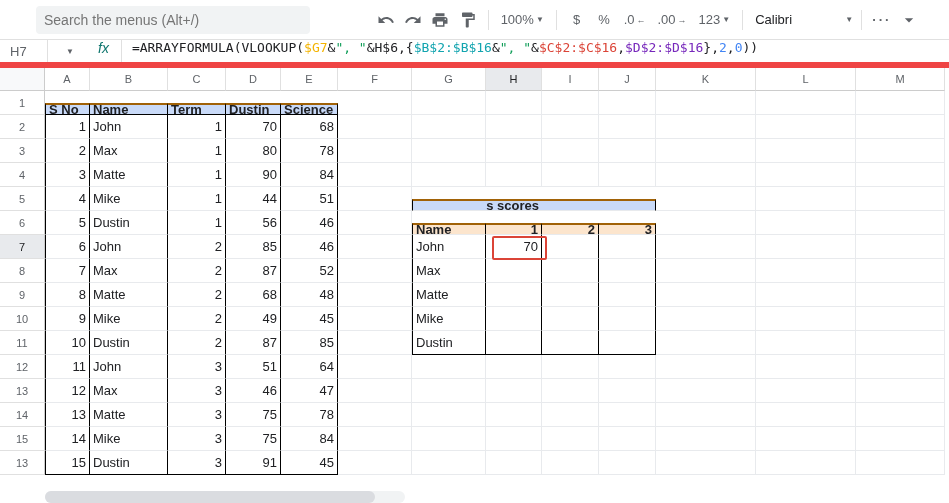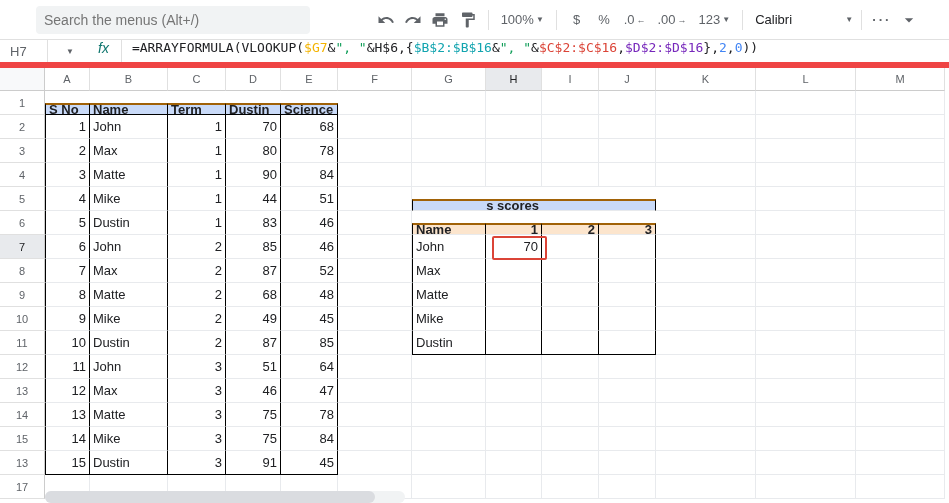--- a/index.html
+++ b/index.html
@@ -379,21 +379,21 @@
           <div class="cell wJ title-cell bT bR" style="border-left:none;"></div>
     <div class="cell wK"></div>
     <div class="cell wL"></div>
     <div class="cell wM"></div>
   </div>
         <div class="row">
     <div class="row-h">6</div>
     <div class="cell wA num bL bR">5</div>
     <div class="cell wB bR">Dustin</div>
     <div class="cell wC num bR">1</div>
-    <div class="cell wD num bR">83</div>
+    <div class="cell wD num bR">56</div>
     <div class="cell wE num bR">46</div>
     <div class="cell wF"></div>
     <div class="cell wG hdr-orange bT bL bR">Name</div>
           <div class="cell wH hdr-orange bT bR num">1</div>
           <div class="cell wI hdr-orange bT bR num">2</div>
           <div class="cell wJ hdr-orange bT bR num">3</div>
     <div class="cell wK"></div>
     <div class="cell wL"></div>
     <div class="cell wM"></div>
   </div>
@@ -552,36 +552,20 @@
     <div class="cell wG"></div>
           <div class="cell wH"></div>
           <div class="cell wI"></div>
           <div class="cell wJ"></div>
     <div class="cell wK"></div>
     <div class="cell wL"></div>
     <div class="cell wM"></div>
   </div>
       </div>
 
-    <div class="row">
-      <div class="row-h">17</div>
-      <div class="cell wA"></div>
-      <div class="cell wB"></div>
-      <div class="cell wC"></div>
-      <div class="cell wD"></div>
-      <div class="cell wE"></div>
-      <div class="cell wF"></div>
-      <div class="cell wG"></div>
-      <div class="cell wH"></div>
-      <div class="cell wI"></div>
-      <div class="cell wJ"></div>
-      <div class="cell wK"></div>
-      <div class="cell wL"></div>
-      <div class="cell wM"></div>
-    </div>
   </div>
 
   <div class="active-highlight" style="left:492px; top:168px; width:55px; height:24px;"></div>
 
   <div class="hscroll">
     <div class="hscroll-thumb"></div>
   </div>
 </div>
 
 </body></html>

